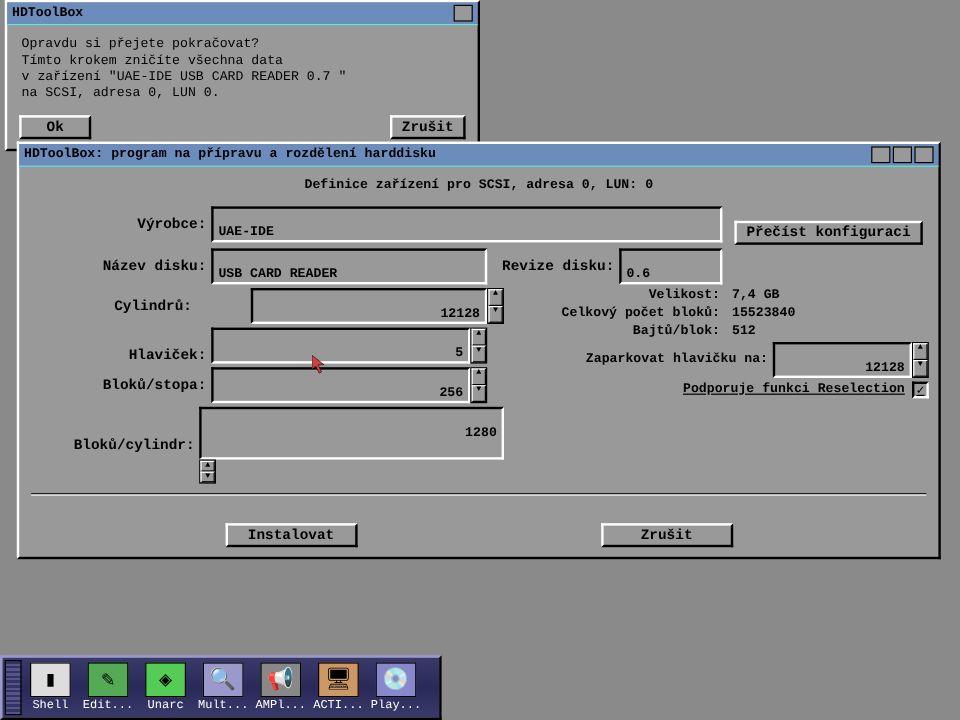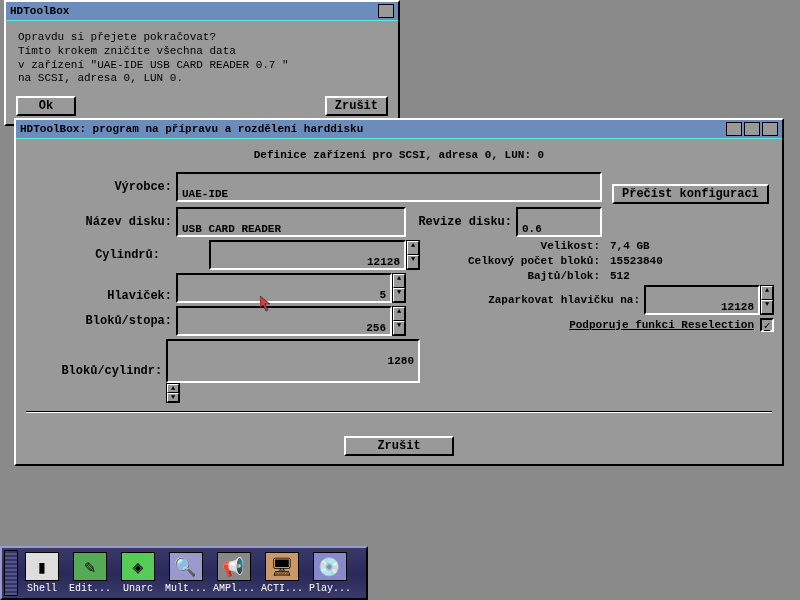--- a/index.html
+++ b/index.html
@@ -338,20 +338,21 @@
         <div style="display:flex; align-items:center; justify-content:flex-end; gap:6px; font-weight:bold;text-decoration:underline;">
           <span>Podporuje funkci Reselection</span>
           <span class="checkbox">✓</span>
         </div>
       </div>
     </div>
 
     <hr class="hr">
 
     <div class="bottom-btns">
+      <div class="btn wide-btn" style="min-width:110px;">Instalovat</div>
       <div class="btn wide-btn" style="min-width:110px;">Zrušit</div>
     </div>
   </div>
 </div>
 
 <svg class="cursor" width="16" height="16">
   <polygon points="0,0 0,12 3,9 6,15 8,14 5,8 10,8" fill="#d04040" stroke="#000" stroke-width="0.5"></polygon>
 </svg>
 
 <div class="dock">

